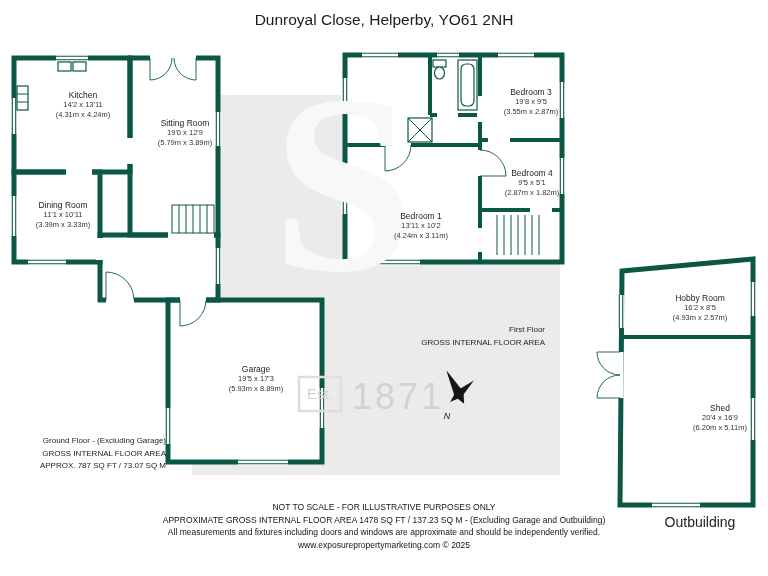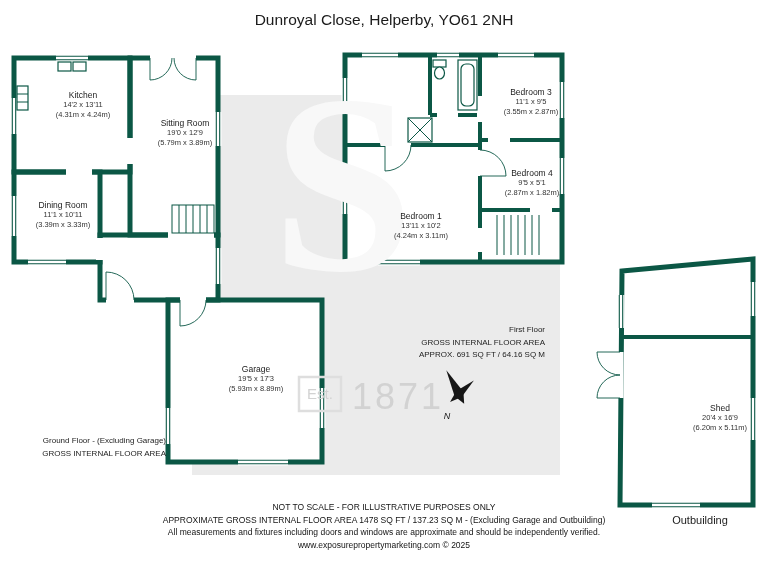--- a/index.html
+++ b/index.html
@@ -18,21 +18,21 @@
   .arc{stroke:#0b5745;stroke-width:0.9;fill:none;}
   .wm-s{font-family:"Liberation Serif",serif;font-weight:bold;font-size:255px;fill:#f8f8f8;}
   .wm-est{font-size:15px;fill:#d2d2d2;}
   .wm-year{font-size:36px;fill:#d2d2d2;letter-spacing:3px;}
   .compass-n{font-size:9px;fill:#111;font-style:italic;}
   
   .room-label{position:absolute;width:132px;text-align:center;color:#1c1c1c;}
   .room-label .rname{font-size:8.5px;line-height:10px;}
   .room-label .rdims{font-size:7.5px;line-height:9.5px;color:#333;}
   .area-label{position:absolute;text-align:right;color:#1c1c1c;font-size:8px;line-height:12.5px;margin-top:45px;}
-  .caption{position:absolute;text-align:center;font-size:11px;color:#1c1c1c;}
+  .caption{position:absolute;text-align:center;font-size:14px;color:#1c1c1c;}
   .footer{position:absolute;left:0;top:501px;width:768px;text-align:center;
           color:#141414;font-size:8.5px;line-height:12.6px;}
 </style>
 </head>
 <body>
 
 <div class="page">
 
   <div class="title">Dunroyal Close, Helperby, YO61 2NH</div>
 
@@ -214,47 +214,52 @@
     <div class="rdims">11'1 x 10'11</div>
     <div class="rdims">(3.39m x 3.33m)</div>
   </div>
   <div class="room-label" style="left:190px;top:364px">
     <div class="rname">Garage</div>
     <div class="rdims">19'5 x 17'3</div>
     <div class="rdims">(5.93m x 8.89m)</div>
   </div>
   <div class="room-label" style="left:465px;top:87px">
     <div class="rname">Bedroom 3</div>
-    <div class="rdims">11'1 x 9'5</div>
+    <div class="rdims">19'8 x 9'5</div>
     <div class="rdims">(3.55m x 2.87m)</div>
   </div>
   <div class="room-label" style="left:466px;top:168px">
     <div class="rname">Bedroom 4</div>
     <div class="rdims">9'5 x 5'1</div>
     <div class="rdims">(2.87m x 1.82m)</div>
   </div>
   <div class="room-label" style="left:355px;top:211px">
     <div class="rname">Bedroom 1</div>
     <div class="rdims">13'11 x 10'2</div>
     <div class="rdims">(4.24m x 3.11m)</div>
   </div>
+  <div class="room-label" style="left:634px;top:293px">
+    <div class="rname">Hobby Room</div>
+    <div class="rdims">16'2 x 8'5</div>
+    <div class="rdims">(4.93m x 2.57m)</div>
+  </div>
   <div class="room-label" style="left:654px;top:403px">
     <div class="rname">Shed</div>
     <div class="rdims">20'4 x 16'9</div>
     <div class="rdims">(6.20m x 5.11m)</div>
   </div>
 
   <div class="area-label" style="left:0px;top:390px;width:166px">
     <div>Ground Floor - (Excluding Garage)</div>
     <div>GROSS INTERNAL FLOOR AREA</div>
+    <div>APPROX. 787 SQ FT / 73.07 SQ M</div>
   </div>
   <div class="area-label" style="left:385px;top:279px;width:160px">
     <div>First Floor</div>
     <div>GROSS INTERNAL FLOOR AREA</div>
-    <div>APPROX. 691 SQ FT / 64.16 SQ M</div>
   </div>
   <div class="caption" style="left:650px;top:514px;width:100px">Outbuilding</div>
 
   <div class="footer">
     <div>NOT TO SCALE - FOR ILLUSTRATIVE PURPOSES ONLY</div>
     <div>APPROXIMATE GROSS INTERNAL FLOOR AREA 1478 SQ FT / 137.23 SQ M - (Excluding Garage and Outbuilding)</div>
     <div>All measurements and fixtures including doors and windows are approximate and should be independently verified.</div>
     <div>www.exposurepropertymarketing.com © 2025</div>
   </div>
 

